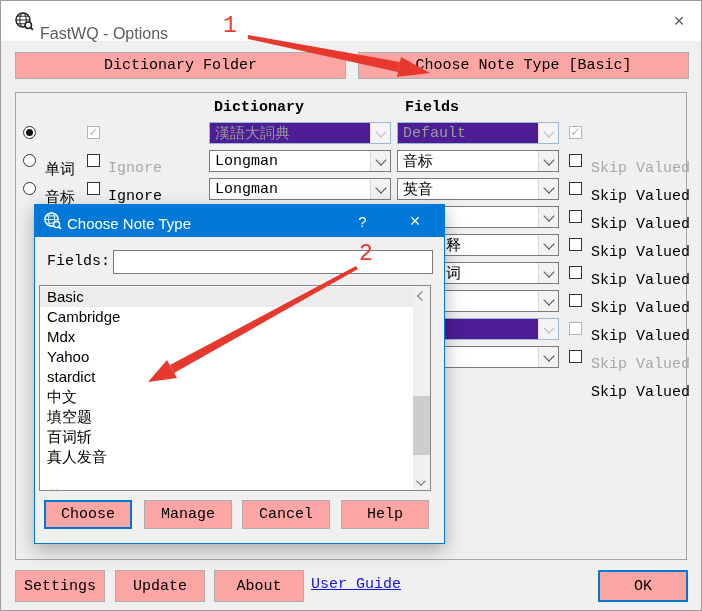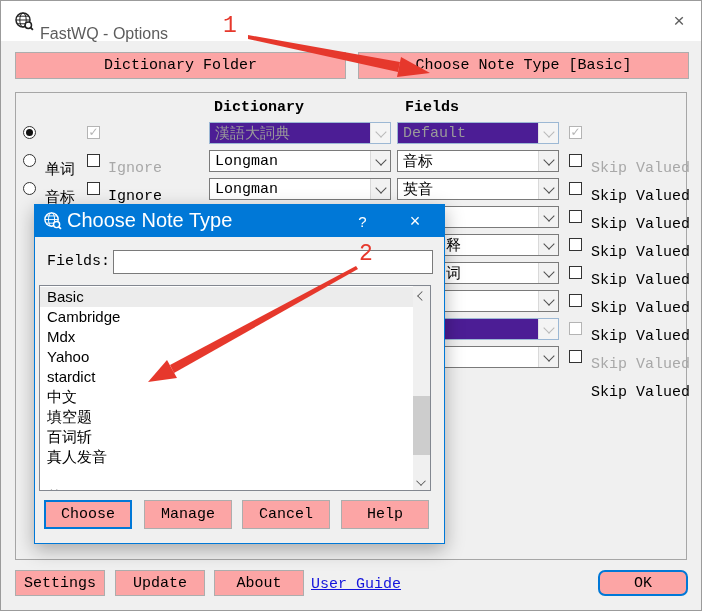--- a/index.html
+++ b/index.html
@@ -40,21 +40,21 @@
         transform:rotate(-45deg);margin-top:-3px;}
   .combo.dis{border-color:#9cb8d4;background:#4c1d95;color:#9a9a9a;}
   .combo.dis .arw{background:#f4f4f4;border-left-color:#e3e3e3;}
   .combo.dis .chev{border-color:#b9b9b9;}
   .combo.frag{padding-left:48px;}
   
   .dialog{position:absolute;left:33px;top:203px;width:411px;height:340px;background:#f0f0f0;
           border:1px solid #0078d7;box-sizing:border-box;z-index:30;
           box-shadow:0 6px 18px rgba(0,0,0,0.30);}
   .dlg-title{position:absolute;left:0;top:0;right:0;height:32px;background:#0078d7;color:#fff;}
-  .dlg-title .dlg-text{position:absolute;left:32px;top:4px;font-size:20px;color:#fff;}
+  .dlg-title .dlg-text{position:absolute;left:32px;top:10px;font-size:15px;color:#fff;}
   .dlg-globe{position:absolute;left:8px;top:6px;width:19px;height:19px;color:#fff;}
   .dlg-btn{position:absolute;top:0;height:32px;display:flex;align-items:center;
            justify-content:center;color:#fff;}
   .dlg-help{left:305px;width:45px;font-size:15px;}
   .dlg-close{left:355px;width:50px;font-size:18px;}
   .filter-label{position:absolute;left:12px;top:48px;font-size:15px;color:#000;}
   .filter-input{position:absolute;left:78px;top:45px;width:320px;height:24px;background:#fff;
            border:1px solid #7a7a7a;box-sizing:border-box;font-size:15px;padding:0 4px;
            font-family:"Liberation Sans","DejaVu Sans",sans-serif;outline:none;}
   .listbox{position:absolute;left:4px;top:80px;width:392px;height:206px;background:#fff;
@@ -64,21 +64,21 @@
   .list-item.sel{background:#ececec;}
   .vscroll{position:absolute;right:0;top:0;width:17px;height:204px;background:#f0f0f0;}
   .sb-btn{position:absolute;left:0;width:17px;height:17px;display:flex;align-items:center;
            justify-content:center;}
   .sb-up{top:0;} .sb-down{bottom:0;}
   .sb-up .chev{transform:rotate(45deg) scale(0.85);margin-top:2px;}
   .sb-down .chev{transform:rotate(-45deg) scale(0.85);margin-top:-2px;margin-left:-2px;}
   .sb-thumb{position:absolute;left:0;top:110px;width:17px;height:59px;background:#cdcdcd;}
   .dlg-buttons .btn{top:295px;height:29px;width:88px;}
   
-  .foot-btn{top:569px;height:26px;width:90px;}
+  .foot-btn{top:569px;height:32px;width:90px;}
   .link{position:absolute;left:310px;top:575px;font-size:15px;color:#1414dc;
         text-decoration:underline;cursor:pointer;}
   
   .annot{position:absolute;color:#e6382c;font-size:23px;z-index:60;
          font-family:"Liberation Mono","DejaVu Sans Mono",monospace;}
   .arrows{position:absolute;left:0;top:0;width:702px;height:611px;z-index:60;pointer-events:none;}
 </style>
 </head>
 <body>
 
@@ -273,21 +273,21 @@
       <div class="btn" style="left:109px;">Manage</div>
       <div class="btn" style="left:207px;">Cancel</div>
       <div class="btn" style="left:306px;">Help</div>
     </div>
   </div>
 
   <div class="btn foot-btn" style="left:14px;">Settings</div>
   <div class="btn foot-btn" style="left:114px;">Update</div>
   <div class="btn foot-btn" style="left:213px;">About</div>
   <span class="link mono">User Guide</span>
-  <div class="btn focus foot-btn" style="left:597px;width:90px;border-radius:7px;">OK</div>
+  <div class="btn focus foot-btn" style="left:597px;width:90px;">OK</div>
 
   <span class="annot" style="left:222px;top:12px;">1</span>
   <span class="annot" style="left:358px;top:240px;">2</span>
   <svg class="arrows" viewBox="0 0 702 611">
     <path d="M247,34 L247,38 L397,71 L399,61 Z" fill="#e6382c"></path>
     <path d="M429,72 L396,76 L400,56 Z" fill="#e6382c"></path>
     <path d="M355,265 L357,268 L173,372 L169,364 Z" fill="#e6382c"></path>
     <path d="M147,381 L166,359 L176,377 Z" fill="#e6382c"></path>
   </svg>
 

